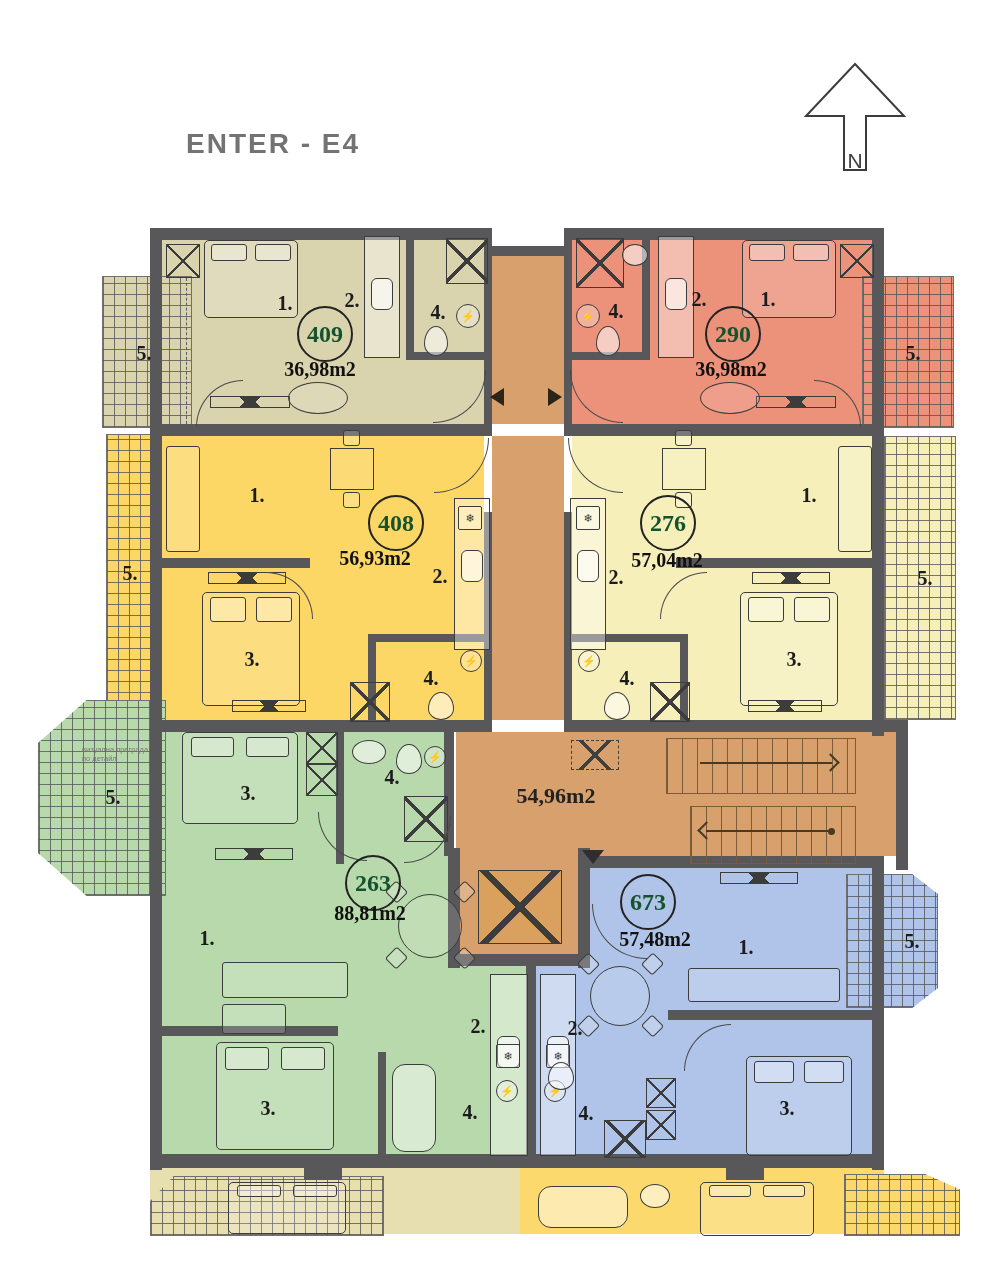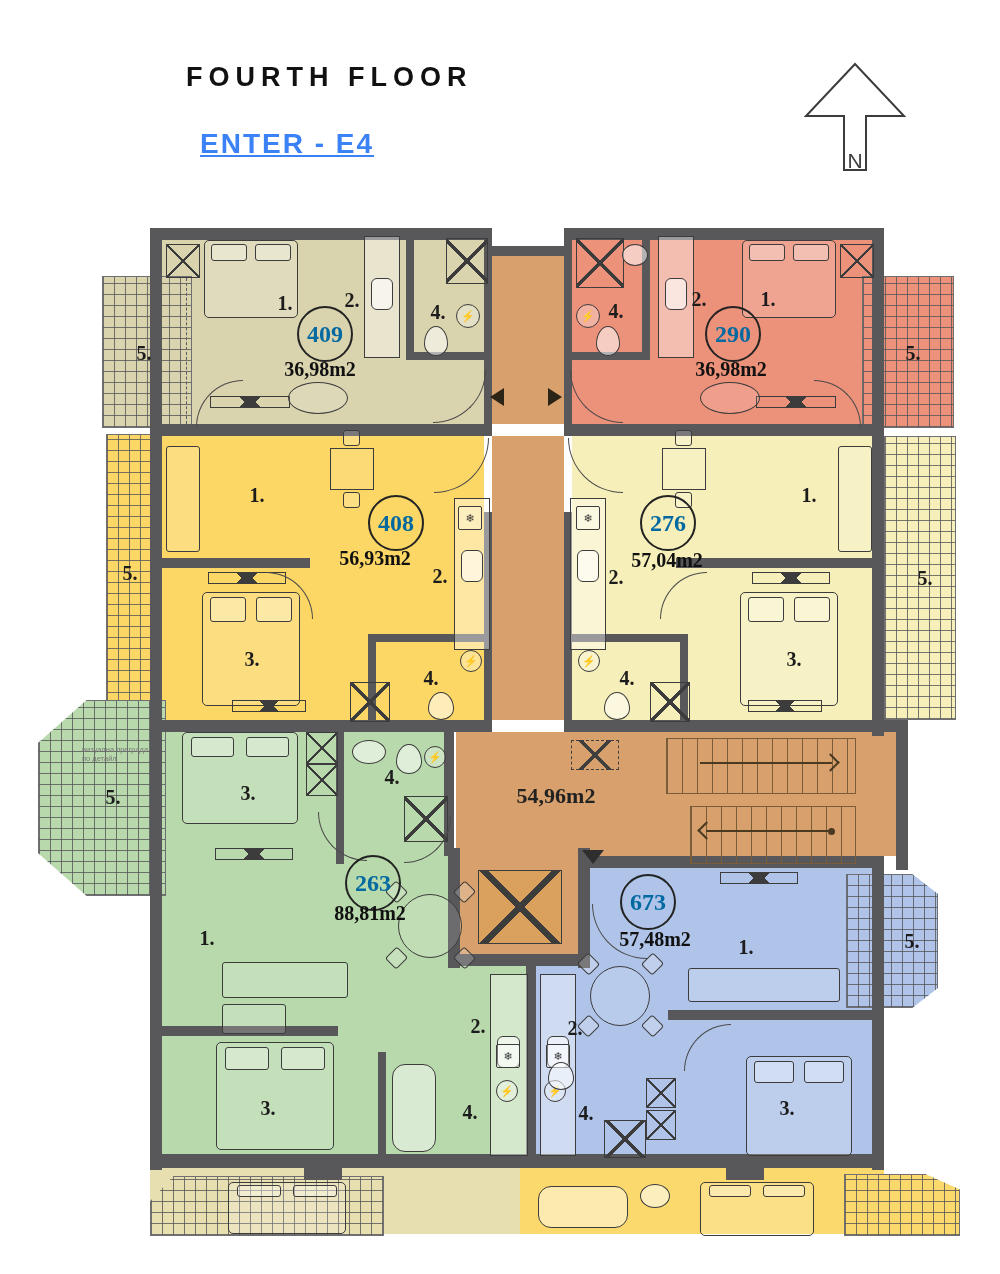--- a/index.html
+++ b/index.html
@@ -1,35 +1,35 @@
 <!DOCTYPE html>
 <html style="--wall: #58585a; --background: #ffffff; --lower_left: #e8dfb0; --lower_right: #fbd96d;"><head>
 <meta charset="utf-8">
 <style>
   html,body{margin:0;padding:0;background:#fff;}
   #canvas{position:relative;width:1000px;height:1274px;background:var(--background,#fff);overflow:hidden;
           font-family:"Liberation Sans",sans-serif;}
   .abs{position:absolute;}
   
   .title{position:absolute;left:186px;top:62px;font-size:27px;font-weight:600;letter-spacing:6px;color:#111;}
-  .enter{position:absolute;left:200px;top:128px;font-size:28px;font-weight:700;letter-spacing:2px;color:#3b82f6;text-decoration:underline;}
+  .enter{position:absolute;left:186px;top:128px;font-size:28px;font-weight:700;letter-spacing:2px;color:#737373;}
   .legend{position:absolute;left:641px;top:44px;font-size:23px;line-height:27.5px;color:#161616;font-weight:500;}
   .legend span{display:block;}
   
   .region{position:absolute;}
   .wall{position:absolute;background:var(--wall,#58585a);}
   .hatch{background-image:
       repeating-linear-gradient(0deg, rgba(85,85,88,.8) 0 1.4px, transparent 1.4px 11px),
       repeating-linear-gradient(90deg, rgba(85,85,88,.8) 0 1.4px, transparent 1.4px 11px);
       border:1px solid #6f6f72;}
   
   .rl{position:absolute;transform:translate(-50%,-50%);font:600 20px "Liberation Serif",serif;color:#1c1c1c;z-index:40;}
   .unit{position:absolute;width:52px;height:52px;border:2.5px solid #232323;border-radius:50%;
         display:flex;align-items:center;justify-content:center;transform:translate(-50%,-50%);
-        font:600 24px "Liberation Serif",serif;color:#0369a1;z-index:40;}
+        font:600 24px "Liberation Serif",serif;color:#14532d;z-index:40;}
   .area{position:absolute;transform:translate(-50%,-50%);font:600 20px "Liberation Serif",serif;color:#111;z-index:40;}
   .corr-area{position:absolute;transform:translate(-50%,-50%);font:600 22px "Liberation Serif",serif;color:#222;z-index:40;}
   .tnote{position:absolute;left:82px;top:746px;width:70px;font-size:7.5px;line-height:8.5px;color:#777;z-index:41;}
   
   .xbox{position:absolute;border:1.5px solid #3c3c3c;background-image:
       linear-gradient(45deg, transparent 47%, #3c3c3c 47%, #3c3c3c 53%, transparent 53%),
       linear-gradient(-45deg, transparent 47%, #3c3c3c 47%, #3c3c3c 53%, transparent 53%);z-index:20;}
   .dashx{position:absolute;border:1.4px dashed #3f3f3f;background-image:
       linear-gradient(45deg, transparent 47%, #3f3f3f 47%, #3f3f3f 53%, transparent 53%),
       linear-gradient(-45deg, transparent 47%, #3f3f3f 47%, #3f3f3f 53%, transparent 53%);z-index:20;}
@@ -64,21 +64,20 @@
   .tri-l{position:absolute;width:0;height:0;border-top:9px solid transparent;border-bottom:9px solid transparent;border-right:14px solid #2c2416;z-index:30;}
   .tri-r{position:absolute;width:0;height:0;border-top:9px solid transparent;border-bottom:9px solid transparent;border-left:14px solid #2c2416;z-index:30;}
   .tri-d{position:absolute;width:0;height:0;border-left:11px solid transparent;border-right:11px solid transparent;border-top:14px solid #2e2e2e;z-index:30;}
   .dashline{position:absolute;border-right:1.6px dashed #5b5b5e;z-index:18;}
 </style>
 </head>
 <body>
 
 <div id="canvas">
 
-  <div class="title">FOURTH FLOOR</div>
   <div class="enter">ENTER - E4</div>
   <svg class="abs" style="left:798px;top:56px;z-index:5" width="118" height="128">
     <path d="M57,8 L106,60 L68,60 L68,114 L46,114 L46,60 L8,60 Z" fill="#ffffff" stroke="#3c3c3c" stroke-width="2"></path>
     <text x="57" y="112" text-anchor="middle" font-size="21" font-family="Liberation Sans, sans-serif" fill="#3c3c3c">N</text>
   </svg>
 
   <div class="region" style="left: 162px; top: 240px; width: 322px; height: 184px; background-color: rgb(217, 211, 174);"></div>
   <div class="region" style="left: 572px; top: 240px; width: 300px; height: 184px; background-color: rgb(236, 145, 122);"></div>
   <div class="region" style="left: 162px; top: 436px; width: 322px; height: 284px; background-color: rgb(252, 215, 101);"></div>
   <div class="region" style="left: 572px; top: 436px; width: 300px; height: 284px; background-color: rgb(246, 239, 185);"></div>

